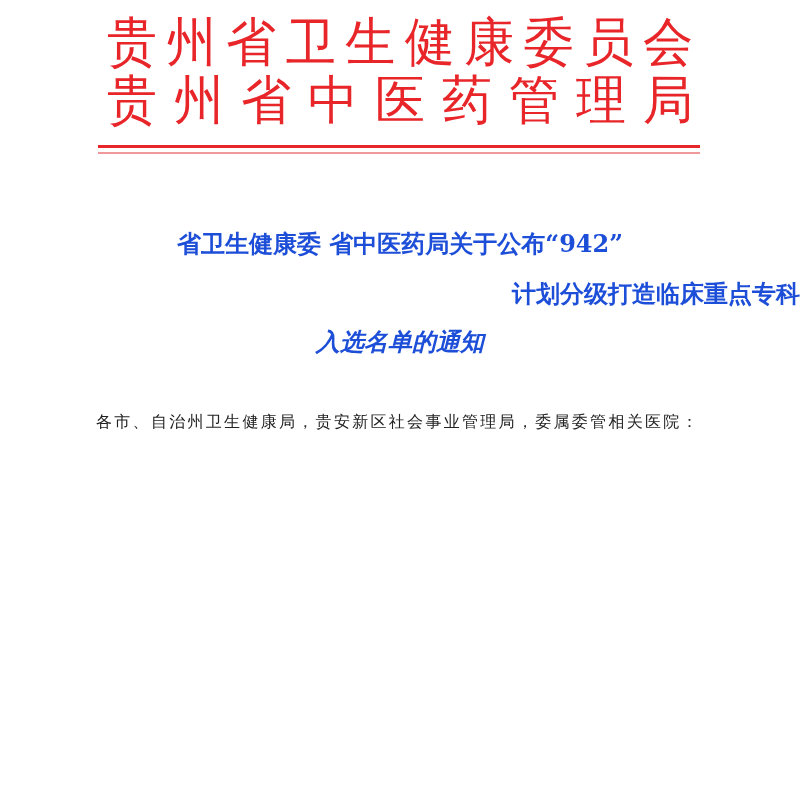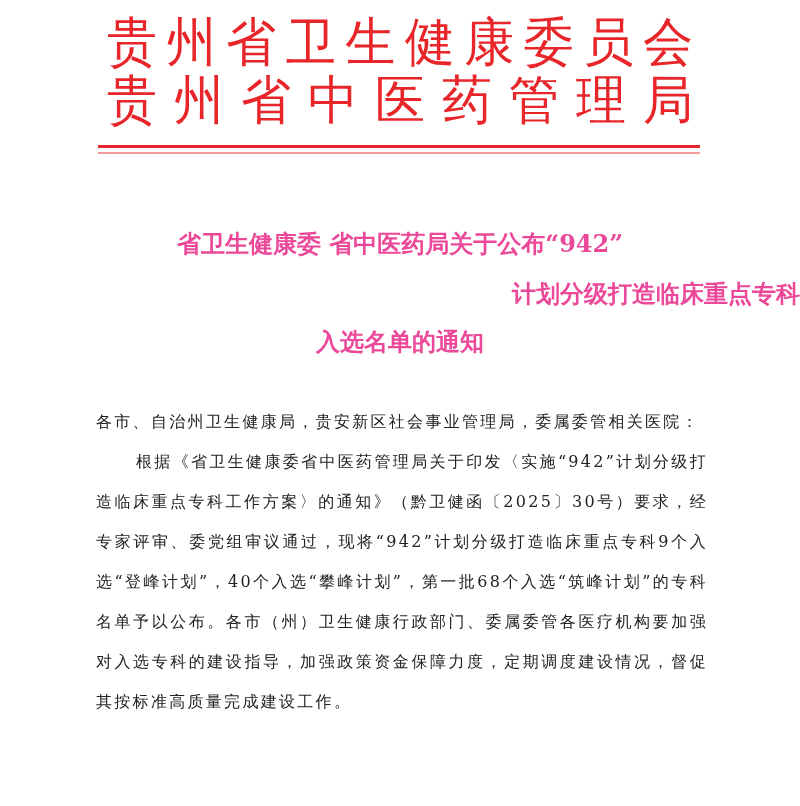--- a/index.html
+++ b/index.html
@@ -9,24 +9,24 @@
               color: #e8262a; font-size: 50px; line-height: 56px; font-weight: normal;
               letter-spacing: 0; }
   .mast-line { display: flex; justify-content: space-between; height: 56px; }
   .mast-line span { display: inline-block; width: 56px; text-align: center;
                     transform: scaleY(1.05); }
   #mast1 { top: 14px; }
   #mast2 { top: 72px; }
   .rule-thick { position: absolute; left: 64px; top: 145px; width: 392px; height: 3px; background: #e8262a; }
   .rule-thin { position: absolute; left: 64px; top: 152px; width: 392px; height: 2px; background: #f0999a; }
   .title { position: absolute; left: 0; width: 800px; text-align: center;
-           font-weight: bold; font-size: 24px; color: #ec4899; }
+           font-weight: bold; font-size: 24px; color: #1d4ed8; }
   #t1 { top: 228px; }
   #t2 { top: 278px; text-align: right; }
-  #t3 { top: 326px; }
+  #t3 { top: 326px; font-style: italic; }
   .body-text { position: absolute; left: 96px; width: 612px; font-size: 16px;
                line-height: 40px; letter-spacing: 2.3px; text-align: justify; color: #222; }
   .para { margin: 0; }
   .indent { text-indent: 40px; }
 </style>
 </head>
 <body>
 
 <div class="masthead" id="mast1">
   <div class="mast-line" id="m1">
@@ -58,14 +58,13 @@
 
 <div class="rule-thick" style="left:98px;width:602px;"></div>
 <div class="rule-thin" style="left:98px;width:602px;"></div>
 
 <div class="title" id="t1">省卫生健康委  省中医药局关于公布“942”</div>
 <div class="title" id="t2">计划分级打造临床重点专科</div>
 <div class="title" id="t3">入选名单的通知</div>
 
 <div class="body-text" style="top:402px;">
   <p class="para">各市、自治州卫生健康局，贵安新区社会事业管理局，委属委管相关医院：</p>
-  <p class="para indent">根据《省卫生健康委省中医药管理局关于印发〈实施“942”计划分级打造临床重点专科工作方案〉的通知》（黔卫健函〔2025〕30号）要求，经专家评审、委党组审议通过，现将“942”计划分级打造临床重点专科9个入选“登峰计划”，40个入选“攀峰计划”，第一批68个入选“筑峰计划”的专科名单予以公布。各市（州）卫生健康行政部门、委属委管各医疗机构要加强对入选专科的建设指导，加强政策资金保障力度，定期调度建设情况，督促其按标准高质量完成建设工作。</p>
 </div>
 
 </body></html>

